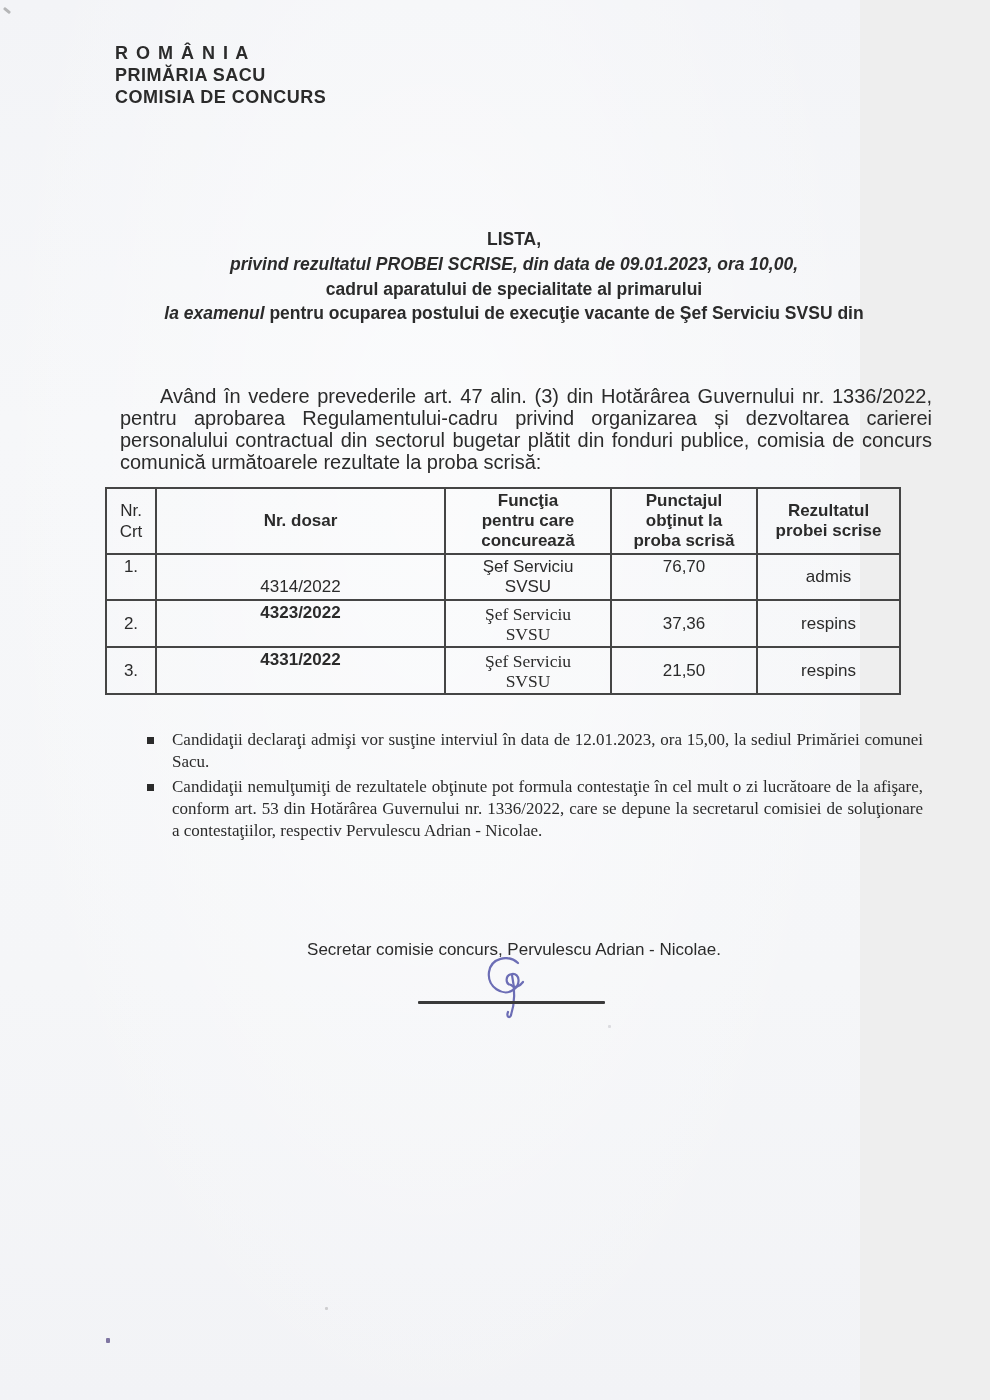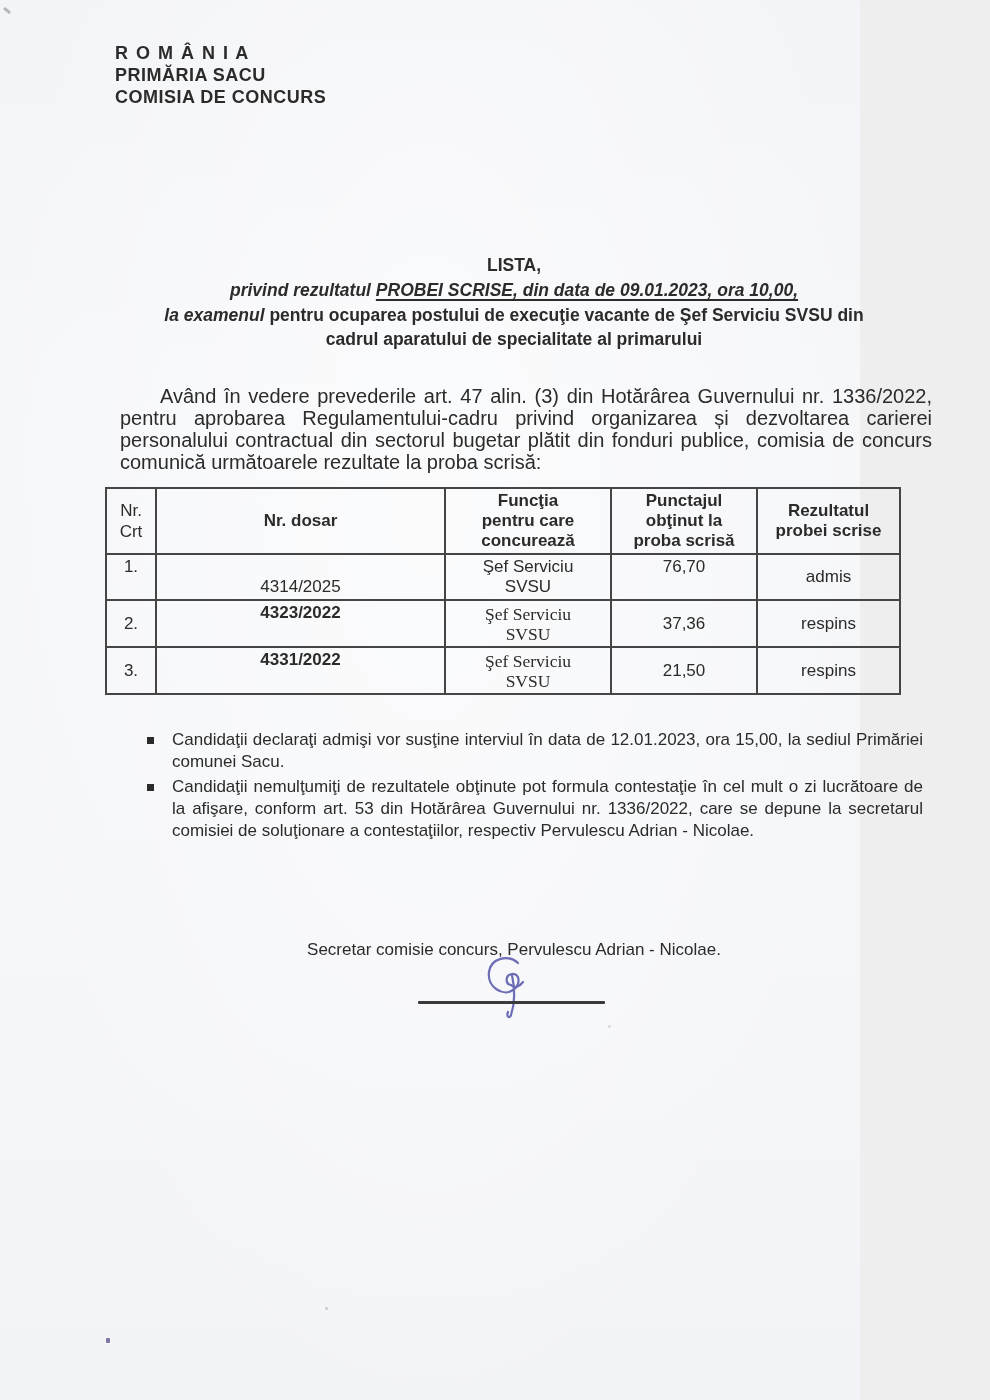--- a/index.html
+++ b/index.html
@@ -14,23 +14,23 @@
     position:relative;width:860px;height:1400px;
     background:
       radial-gradient(ellipse at 50% 35%, rgba(255,255,255,.55), rgba(255,255,255,0) 75%),
       linear-gradient(180deg,#f3f4f7 0%,#f6f7f9 30%,#f5f6f8 70%,#f2f3f6 100%);
   }
   
   .letterhead{position:absolute;left:115px;top:42px;font-weight:bold;font-size:18px;line-height:22px;letter-spacing:.5px;}
   .letterhead .country{letter-spacing:1.5px;}
   
   .title-block{position:absolute;left:105px;top:227px;width:818px;text-align:center;
-    font-weight:bold;font-size:17.5px;line-height:24.8px;margin-top:26px;}
+    font-weight:bold;font-size:17.5px;line-height:24.8px;}
   .it{font-style:italic;}
-  .u{text-decoration:underline;text-decoration-thickness:2px;text-underline-offset:3px;}
+  .u{text-decoration-thickness:2px;text-underline-offset:3px;}
   
   .intro{position:absolute;left:111px;top:376px;width:812px;margin:9px;
     font-size:20px;line-height:22px;text-align:justify;text-indent:40px;white-space:pre-wrap;}
   
   table.results{position:absolute;left:105px;top:487px;width:794px;
     border-collapse:collapse;table-layout:fixed;font-size:17px;}
   table.results th,table.results td{border:2px solid #454545;padding:2px 4px;overflow:hidden;}
   table.results thead tr{height:62px;}
   table.results tbody tr.r1{height:43px;}
   table.results tbody tr.r2{height:47px;}
@@ -38,21 +38,21 @@
   th{font-weight:bold;text-align:center;vertical-align:middle;line-height:20px;}
   th.th-crt{font-weight:normal;text-align:center;padding-left:9px;line-height:21px;}
   td{text-align:center;vertical-align:middle;line-height:20px;}
   td.crt-top{vertical-align:top;padding-top:6px;}
   td.cell-bottom{vertical-align:bottom;padding-bottom:3px;}
   td.cell-top{vertical-align:top;padding-top:2px;font-weight:bold;}
   td.serif{font-family:"Liberation Serif", serif;font-size:17.5px;}
   td.score-top{vertical-align:top;padding-top:8px;}
   
   ul.bullets{position:absolute;left:147px;top:729px;width:776px;margin:0;padding:0;list-style:none;}
-  ul.bullets li{display:flex;align-items:flex-start;margin:0 0 3px 0;}
+  ul.bullets li{display:flex;align-items:flex-start;margin:0 0 3px 0;font-family:Liberation Serif, serif;}
   .marker{flex:0 0 auto;width:7px;height:7px;background:#2b2b2b;margin:8px 18px 0 0;}
   .btext{flex:1 1 auto;font-size:17px;line-height:22px;text-align:justify;white-space:pre-wrap;}
   
   .sig-label{position:absolute;left:105px;top:940px;width:818px;text-align:center;font-size:17px;}
   .sig-line{position:absolute;left:418px;top:1001px;width:187px;height:3px;background:#3a3a3a;border-radius:1px;}
   .sig-ink{position:absolute;left:478px;top:953px;overflow:visible;}
   
   .speck{position:absolute;border-radius:1px;}
   .speck-a{left:106px;top:1338px;width:4px;height:5px;background:#6b5f93;opacity:.85;}
   .speck-b{left:325px;top:1307px;width:3px;height:3px;background:#8a8a8a;opacity:.35;}
@@ -66,22 +66,22 @@
 
   <div class="letterhead">
     <div class="country">R O M Â N I A</div>
     <div>PRIMĂRIA SACU</div>
     <div>COMISIA DE CONCURS</div>
   </div>
 
   <div class="title-block">
     <div>LISTA,</div>
     <div><span class="it">privind rezultatul </span><span class="it u">PROBEI SCRISE, din data de 09.01.2023, ora 10,00,</span></div>
+    <div>cadrul aparatului de specialitate al primarului</div>
     <div><span class="it">la examenul</span><span> pentru ocuparea postului de execuţie vacante de Şef Serviciu SVSU din</span></div>
-    <div>cadrul aparatului de specialitate al primarului</div>
   </div>
 
   <p class="intro">Având în vedere prevederile art. 47 alin. (3) din Hotărârea Guvernului nr. 1336/2022, pentru aprobarea Regulamentului-cadru privind organizarea și dezvoltarea carierei personalului contractual din sectorul bugetar plătit din fonduri publice, comisia de concurs  comunică următoarele rezultate la proba scrisă:</p>
 
   <table class="results">
     <colgroup>
       <col style="width:50px">
         <col style="width:289px">
         <col style="width:166px">
         <col style="width:146px">
@@ -108,21 +108,21 @@
         </th>
         <th>
           <div>Rezultatul</div>
           <div>probei scrise</div>
         </th>
       </tr>
     </thead>
     <tbody>
       <tr class="r1">
         <td class="crt-top">1.</td>
-        <td class="cell-bottom">4314/2025</td>
+        <td class="cell-bottom">4314/2022</td>
         <td>
           <div>Şef Serviciu</div>
           <div>SVSU</div>
         </td>
         <td class="score-top">76,70</td>
         <td>admis</td>
       </tr>
       <tr class="r2">
         <td>2.</td>
         <td class="cell-top">4323/2022</td>

